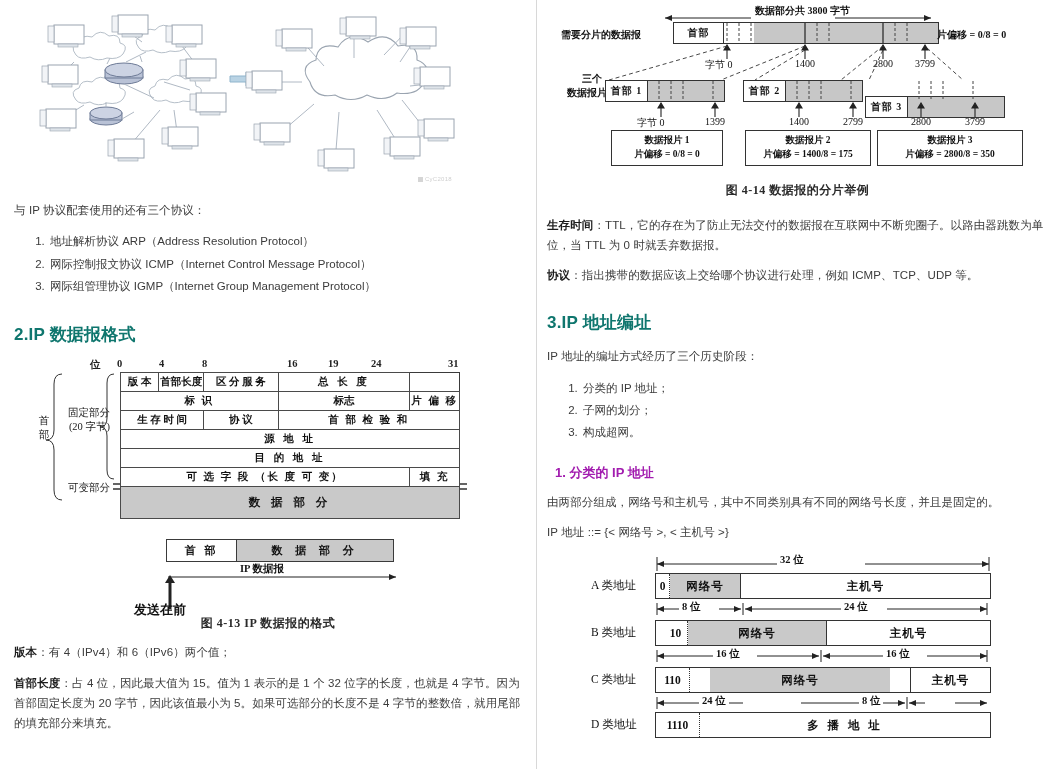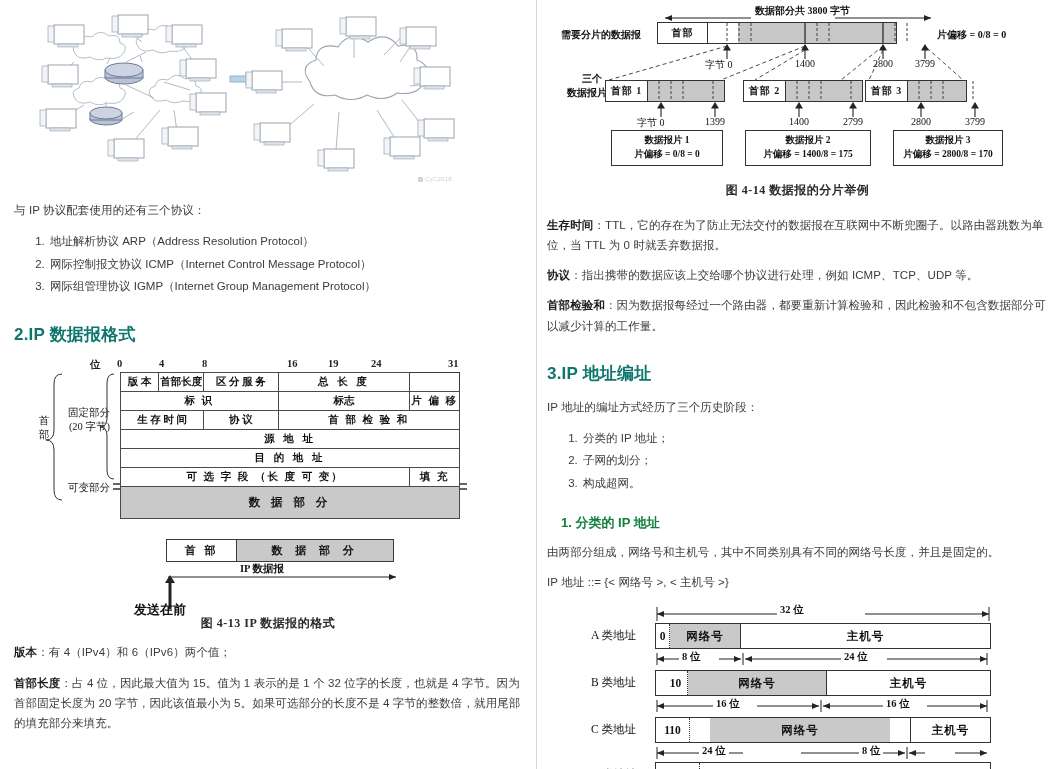--- a/index.html
+++ b/index.html
@@ -50,22 +50,22 @@
   h2.sec {
     font-size: 17px;
     font-weight: bold;
     color: #0f766e;
     margin: 26px 0 12px 0;
     letter-spacing: .2px;
   }
   h3.sub {
     font-size: 13px;
     font-weight: bold;
-    color: #15803d;
-    margin: 20px 0 10px 14px;
+    color: #a21caf;
+    margin: 20px 0 10px 8px;
   }
 
   
   .fig { position: relative; margin: 0; }
   .fig-cap {
     text-align: center;
     font-family: "Liberation Serif", "DejaVu Serif", serif;
     font-weight: bold;
     font-size: 12px;
     color: #2a2a2a;
@@ -417,21 +417,21 @@
 
       <svg style="position:absolute;left:0;top:6px;" width="436" height="18">
         <path d="M116 12 h86 M286 12 h96" stroke="#222" stroke-width="1"></path>
         <path d="M116 12 l7 -3 v6 z" fill="#222"></path>
         <path d="M382 12 l-7 -3 v6 z" fill="#222"></path>
       </svg>
       <span class="lbl" style="left:206px; top:4px;">数据部分共 3800 字节</span>
 
       <span class="lbl" style="left:12px; top:28px;">需要分片的数据报</span>
 
-      <div class="bar" style="left:108px; top:22px; width:240px; height:22px;gap:30px;">
+      <div class="bar" style="left:124px; top:22px; width:266px; height:22px;gap:30px;">
         <div class="hd" style="width:50px;">首部</div>
         <div class="pay"></div>
       </div>
       <svg style="position:absolute;left:116px;top:22px;" width="266" height="22">
         <path d="M62 1 v20 M74 1 v20 M86 1 v20" stroke="#444" stroke-width="1" stroke-dasharray="3,2"></path>
         <path d="M140 1 v20" stroke="#222" stroke-width="1.2"></path>
         <path d="M152 1 v20 M164 1 v20" stroke="#444" stroke-width="1" stroke-dasharray="3,2"></path>
         <path d="M218 1 v20" stroke="#222" stroke-width="1.2"></path>
         <path d="M230 1 v20 M242 1 v20" stroke="#444" stroke-width="1" stroke-dasharray="3,2"></path>
       </svg>
@@ -476,21 +476,21 @@
       </svg>
 
       <div class="bar" style="left:194px; top:80px; width:120px; height:22px;">
         <div class="hd" style="width:42px;">首部 2</div>
         <div class="pay"></div>
       </div>
       <svg style="position:absolute;left:194px;top:80px;" width="120" height="22">
         <path d="M54 1 v20 M66 1 v20 M78 1 v20 M108 1 v20" stroke="#444" stroke-width="1" stroke-dasharray="3,2"></path>
       </svg>
 
-      <div class="bar" style="left:316px; top:80px; width:102px; height:22px;">
+      <div class="bar" style="left:316px; top:96px; width:140px; height:22px;">
         <div class="hd" style="width:42px;">首部 3</div>
         <div class="pay"></div>
       </div>
       <svg style="position:absolute;left:316px;top:80px;" width="120" height="22">
         <path d="M54 1 v20 M66 1 v20 M78 1 v20 M108 1 v20" stroke="#444" stroke-width="1" stroke-dasharray="3,2"></path>
       </svg>
 
       <svg style="position:absolute;left:0;top:102px;" width="436" height="16">
         <g stroke="#222" stroke-width="1.1" fill="#222">
           <path d="M112 15 v-12"></path>
@@ -515,30 +515,29 @@
       <span class="lbl n" style="left:416px; top:116px;">3799</span>
 
       <div class="fbox" style="left:62px; top:130px; width:112px;">
         <div>数据报片 1</div>
         <div>片偏移 = 0/8 = 0</div>
       </div>
       <div class="fbox" style="left:196px; top:130px; width:126px;">
         <div>数据报片 2</div>
         <div>片偏移 = 1400/8 = 175</div>
       </div>
-      <div class="fbox" style="left:344px; top:130px; width:110px;">
+      <div class="fbox" style="left:328px; top:130px; width:146px;">
         <div>数据报片 3</div>
-        <div>片偏移 = 2800/8 = 170</div>
+        <div>片偏移 = 2800/8 = 350</div>
       </div>
     </div>
     <div class="fig-cap" style="margin-top:0;">图 4-14   数据报的分片举例</div>
 
     <p class="p" style="margin-top:16px;"><b>生存时间</b><span>：TTL，它的存在为了防止无法交付的数据报在互联网中不断兜圈子。以路由器跳数为单位，当 TTL 为 0 时就丢弃数据报。</span></p>
     <p class="p"><b>协议</b><span>：指出携带的数据应该上交给哪个协议进行处理，例如 ICMP、TCP、UDP 等。</span></p>
-    <p class="p"><b>首部检验和</b><span>：因为数据报每经过一个路由器，都要重新计算检验和，因此检验和不包含数据部分可以减少计算的工作量。</span></p>
 
     <h2 class="sec">3.IP 地址编址</h2>
 
     <p class="p">IP 地址的编址方式经历了三个历史阶段：</p>
 
     <ol class="list">
       <li>分类的 IP 地址；</li>
       <li>子网的划分；</li>
       <li>构成超网。</li>
     </ol>

